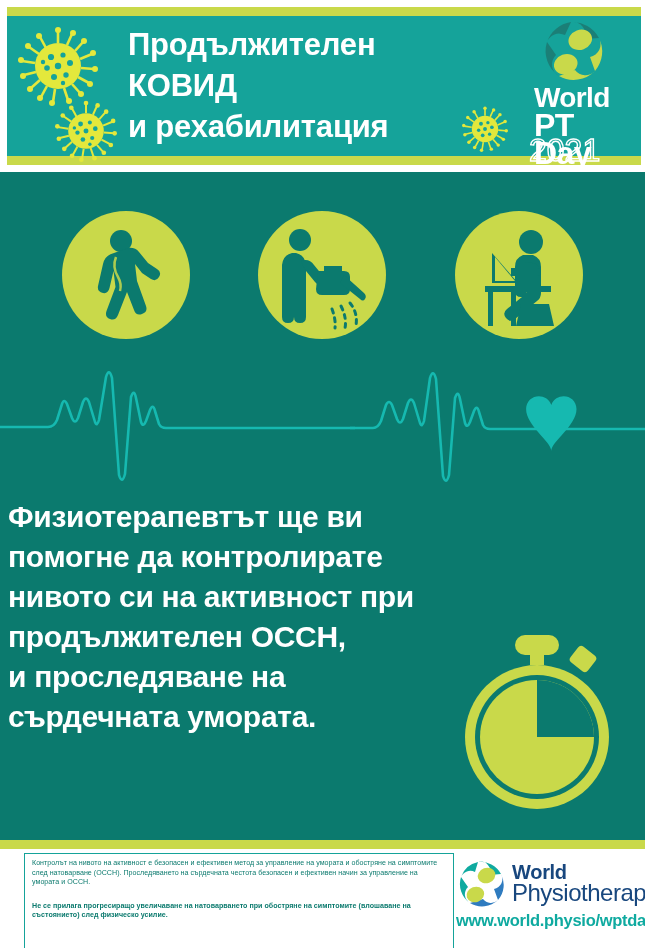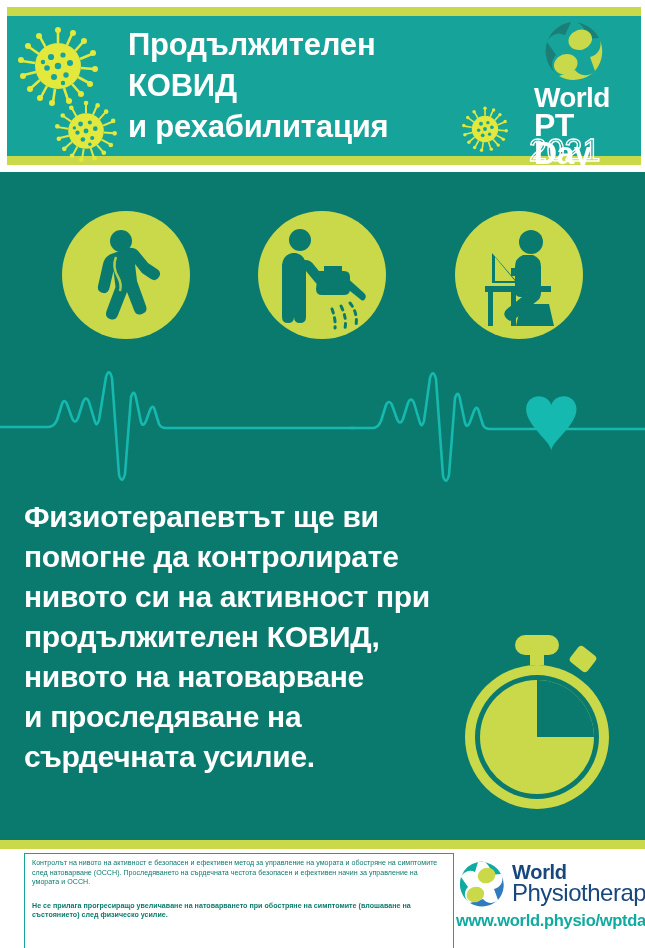--- a/index.html
+++ b/index.html
@@ -63,21 +63,21 @@
   #ic1{left:62px;top:16px;}
   #ic2{left:258px;top:16px;}
   #ic3{left:455px;top:16px;}
   .icon-circle svg{position:absolute;left:0;top:0;}
 
   
   #ecg{position:absolute;left:0;top:370px;width:645px;height:120px;}
 
   
   #main-text{
-    position:absolute;left:24px;top:497px;width:470px;
+    position:absolute;left:8px;top:497px;width:470px;
     color:#ffffff;font-weight:bold;
     font-size:30px;line-height:40px;letter-spacing:-0.3px;
   }
   #main-text div{white-space:nowrap;}
 
   
   #stopwatch{position:absolute;left:447px;top:627px;width:185px;height:190px;}
 
   
   #bottom-lime{position:absolute;left:0;top:840px;width:645px;height:9px;background:#c9d94a;}
@@ -344,24 +344,23 @@
              L408,33 Q411,26 414,33 L420,53 Q422,58 424,51 L430,8 Q433,-2 436,9 L443,106
              Q446,116 449,105 L455,28 Q458,19 460,29 L465,53 Q467,59 470,52 L474,41
              Q477,34 479,42 L483,55 Q485,59 490,59 L645,59" fill="none" stroke="#16b9b0" stroke-width="2.6" stroke-linejoin="round"></path>
     <path d="M575,42 C575,28 556,25 551,38 C546,25 527,28 527,42 C527,58 551,73 551,82 C551,73 575,58 575,42 Z" transform="translate(-1,-5) scale(1.05) translate(-25,0)" fill="#16b9b0"></path>
   </svg>
 
   <div id="main-text">
     <div>Физиотерапевтът ще ви</div>
     <div>помогне да контролирате</div>
     <div>нивото си на активност при</div>
-    <div>продължителен КОВИД,</div>
-    <div>нивото на натоварване</div>
+    <div>продължителен ОССН,</div>
     <div>и проследяване  на</div>
-    <div>сърдечната усилие.</div>
+    <div>сърдечната умората.</div>
   </div>
 
   <svg id="stopwatch" viewBox="0 0 185 190">
     <g fill="#c9d94a">
       <rect x="68" y="8" width="44" height="20" rx="10"></rect>
       <rect x="83" y="24" width="14" height="14"></rect>
       <rect x="125" y="22" width="22" height="20" rx="4" transform="rotate(38 136 32)"></rect>
       <circle cx="90" cy="110" r="72"></circle>
     </g>
     <circle cx="90" cy="110" r="62" fill="#0b7a6e"></circle>

